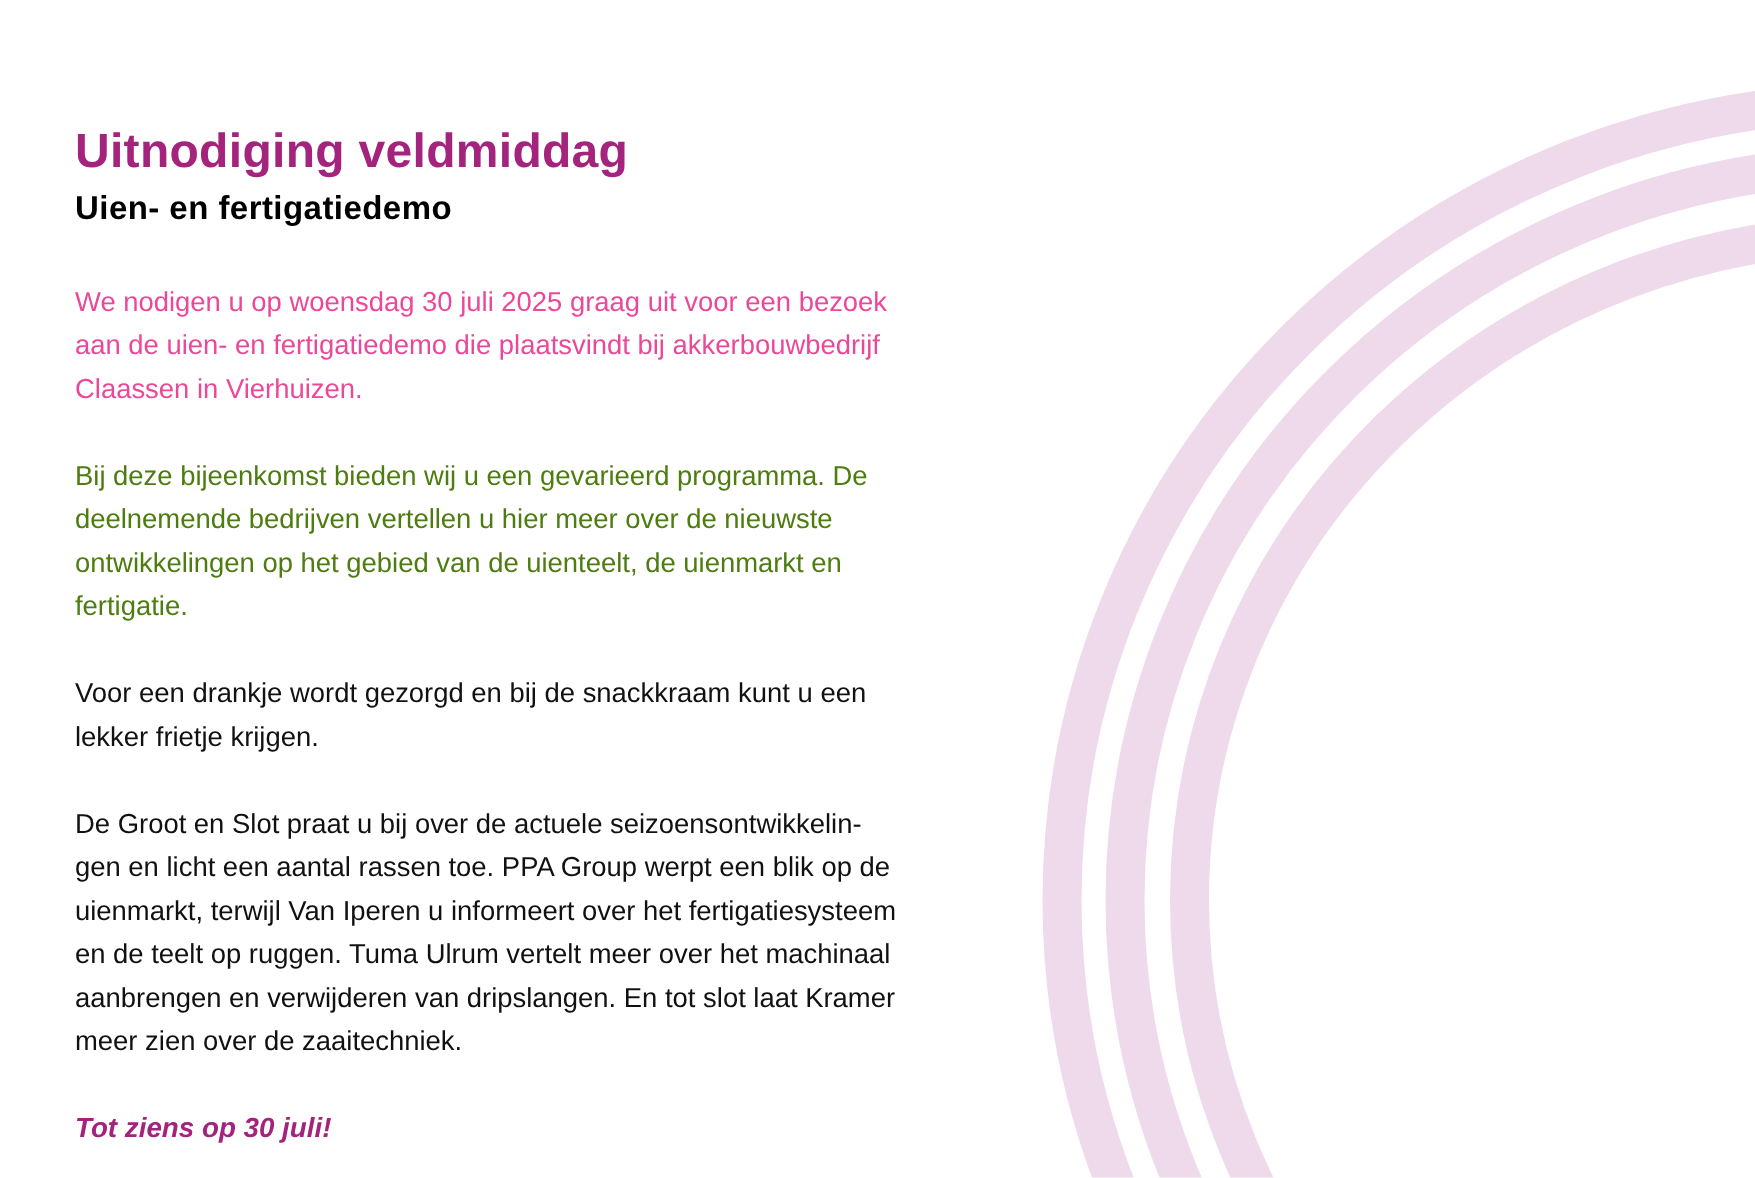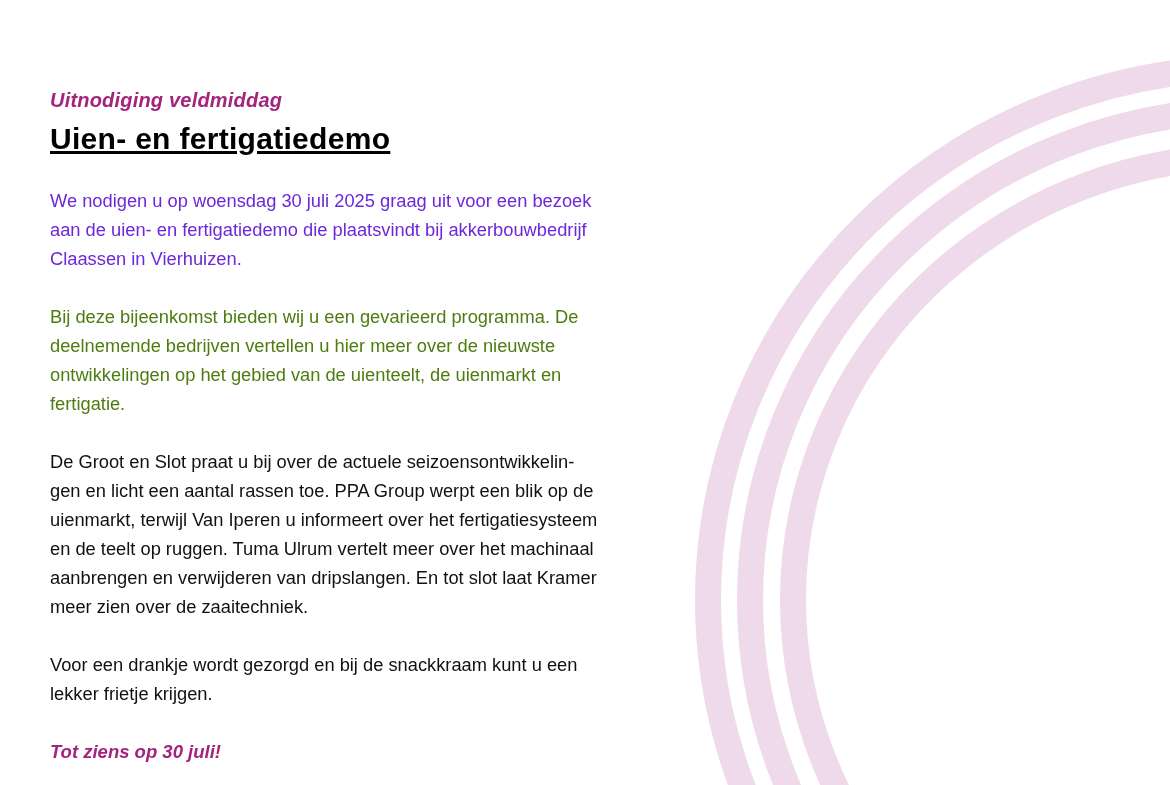--- a/index.html
+++ b/index.html
@@ -25,34 +25,32 @@
     }
     .content {
       position: absolute;
       left: 50px;
       top: 80px;
       width: 640px;
       z-index: 1;
     }
     .title {
       margin: 0;
-      font-size: 20px;
+      font-size: 32px;
       font-weight: bold;
       line-height: 40px;
       letter-spacing: 0.2px;
-      font-style: italic;
     }
     .subtitle {
       margin: 4px 0 4px 0;
-      font-size: 30px;
+      font-size: 22px;
       font-weight: bold;
       line-height: 30px;
       color: #000000;
       letter-spacing: 0.3px;
-      text-decoration: underline;
     }
     .body-paragraphs {
       margin-top: 32px;
     }
     .para {
       margin: 0 0 29px 0;
       font-size: 18.3px;
       line-height: 29px;
       color: #111111;
       white-space: pre-line;
@@ -72,31 +70,31 @@
   <ellipse id="arc0" fill="none" cx="1250" cy="600" rx="542" ry="532" stroke="#EFDAEB" stroke-width="26"></ellipse>
   <ellipse id="arc1" fill="none" cx="1250" cy="600" rx="500" ry="490" stroke="#EFDAEB" stroke-width="26"></ellipse>
   <ellipse id="arc2" fill="none" cx="1250" cy="600" rx="457" ry="444" stroke="#EFDAEB" stroke-width="26"></ellipse>
 </svg>
 
 <div class="content">
   <h1 class="title" style="color: rgb(163, 35, 125);">Uitnodiging veldmiddag</h1>
   <h2 class="subtitle">Uien- en fertigatiedemo</h2>
 
   <div class="body-paragraphs">
-    <p class="para" style="color: #6d28d9;">We nodigen u op woensdag 30 juli 2025 graag uit voor een bezoek
+    <p class="para" style="color: #ec4899;">We nodigen u op woensdag 30 juli 2025 graag uit voor een bezoek
 aan de uien- en fertigatiedemo die plaatsvindt bij akkerbouwbedrijf
 Claassen in Vierhuizen.</p>
     <p class="para" style="color: #4d7c0f;">Bij deze bijeenkomst bieden wij u een gevarieerd programma. De
 deelnemende bedrijven vertellen u hier meer over de nieuwste
 ontwikkelingen op het gebied van de uienteelt, de uienmarkt en
 fertigatie.</p>
+    <p class="para" style="color: rgb(17, 17, 17);">Voor een drankje wordt gezorgd en bij de snackkraam kunt u een
+lekker frietje krijgen.</p>
     <p class="para" style="color: rgb(17, 17, 17);">De Groot en Slot praat u bij over de actuele seizoensontwikkelin-
 gen en licht een aantal rassen toe. PPA Group werpt een blik op de
 uienmarkt, terwijl Van Iperen u informeert over het fertigatiesysteem
 en de teelt op ruggen. Tuma Ulrum vertelt meer over het machinaal
 aanbrengen en verwijderen van dripslangen. En tot slot laat Kramer
 meer zien over de zaaitechniek.</p>
-    <p class="para" style="color: rgb(17, 17, 17);">Voor een drankje wordt gezorgd en bij de snackkraam kunt u een
-lekker frietje krijgen.</p>
   </div>
 
   <div class="closing" style="color: rgb(163, 35, 125);">Tot ziens op 30 juli!</div>
 </div>
 
 </body></html>

